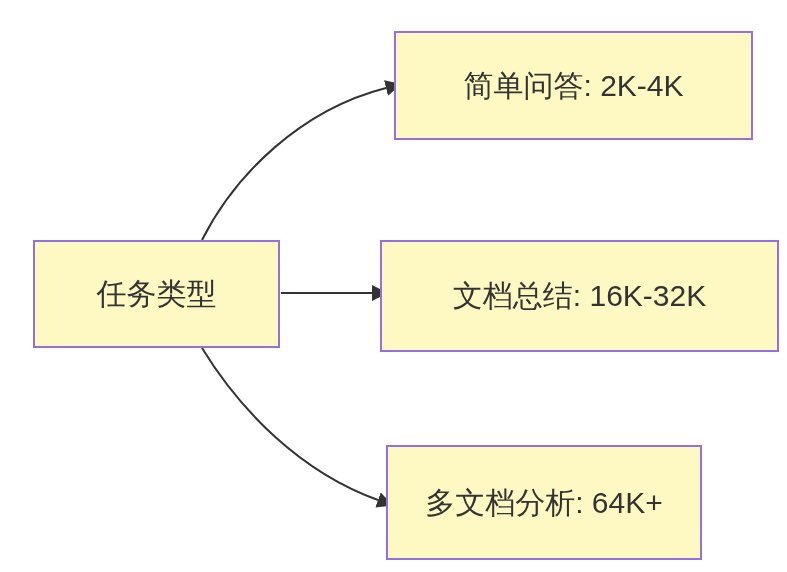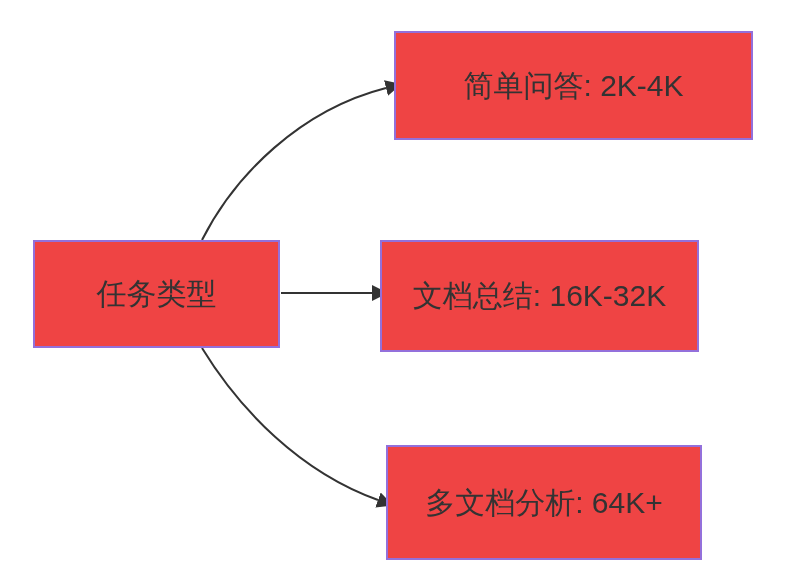--- a/index.html
+++ b/index.html
@@ -23,33 +23,33 @@
     height: 572px;
   }
   .edge {
     fill: none;
     stroke: #333333;
     stroke-width: 2px;
   }
   .node {
     position: absolute;
     box-sizing: border-box;
-    background: #ef4444;
+    background: #fef9c3;
     border: 2px solid #9370DB;
     display: flex;
     align-items: center;
     justify-content: center;
     color: #333333;
     font-size: 30px;
     line-height: 1.2;
     white-space: nowrap;
   }
   .node-source { left: 33px;  top: 240px; width: 247px; height: 108px; text-align: center; }
   .node-simple { left: 394px; top: 31px;  width: 359px; height: 109px; }
-  .node-doc    { left: 380px; top: 240px; width: 319px; height: 112px; }
+  .node-doc    { left: 380px; top: 240px; width: 399px; height: 112px; }
   .node-multi  { left: 386px; top: 445px; width: 316px; height: 115px; }
 </style>
 </head>
 <body>
 
 <div class="canvas">
 
   <svg class="edges" width="787" height="572" viewBox="0 0 787 572" xmlns="http://www.w3.org/2000/svg">
     <defs>
       <marker id="arrowhead" viewBox="0 0 10 10" refX="0" refY="5" markerWidth="8" markerHeight="8" orient="auto">

